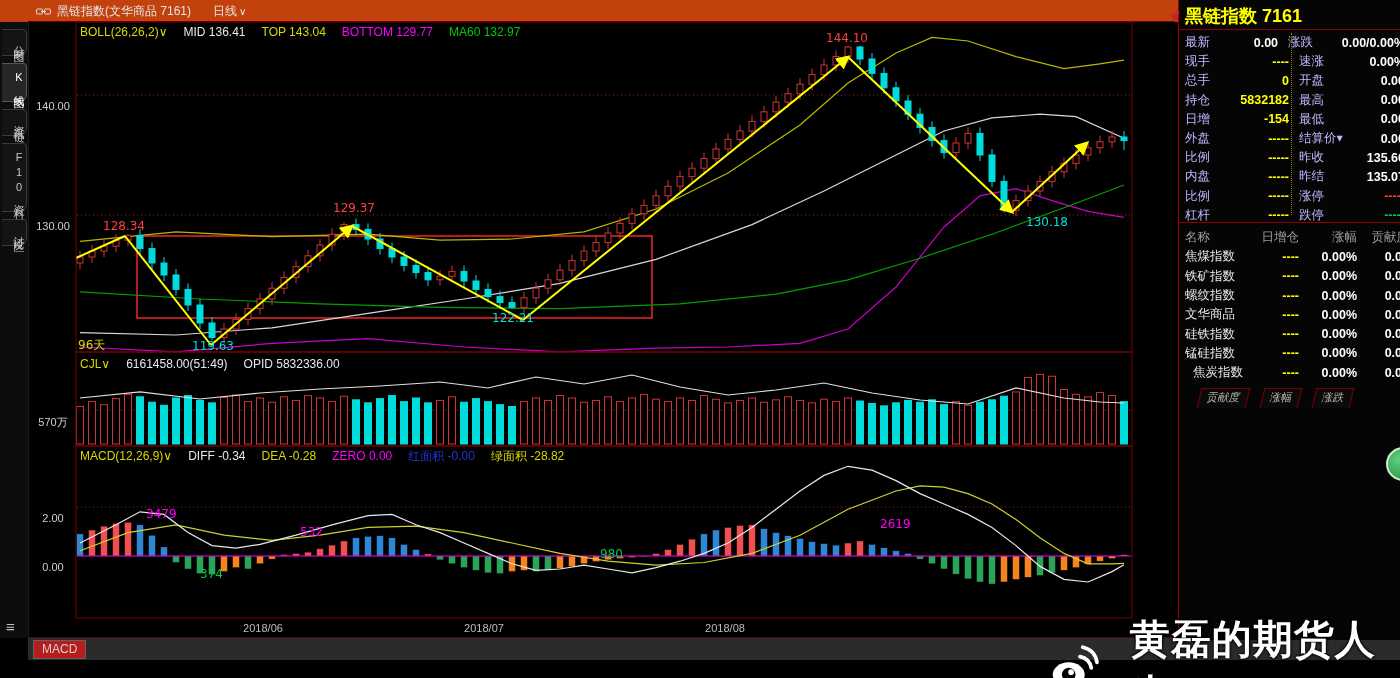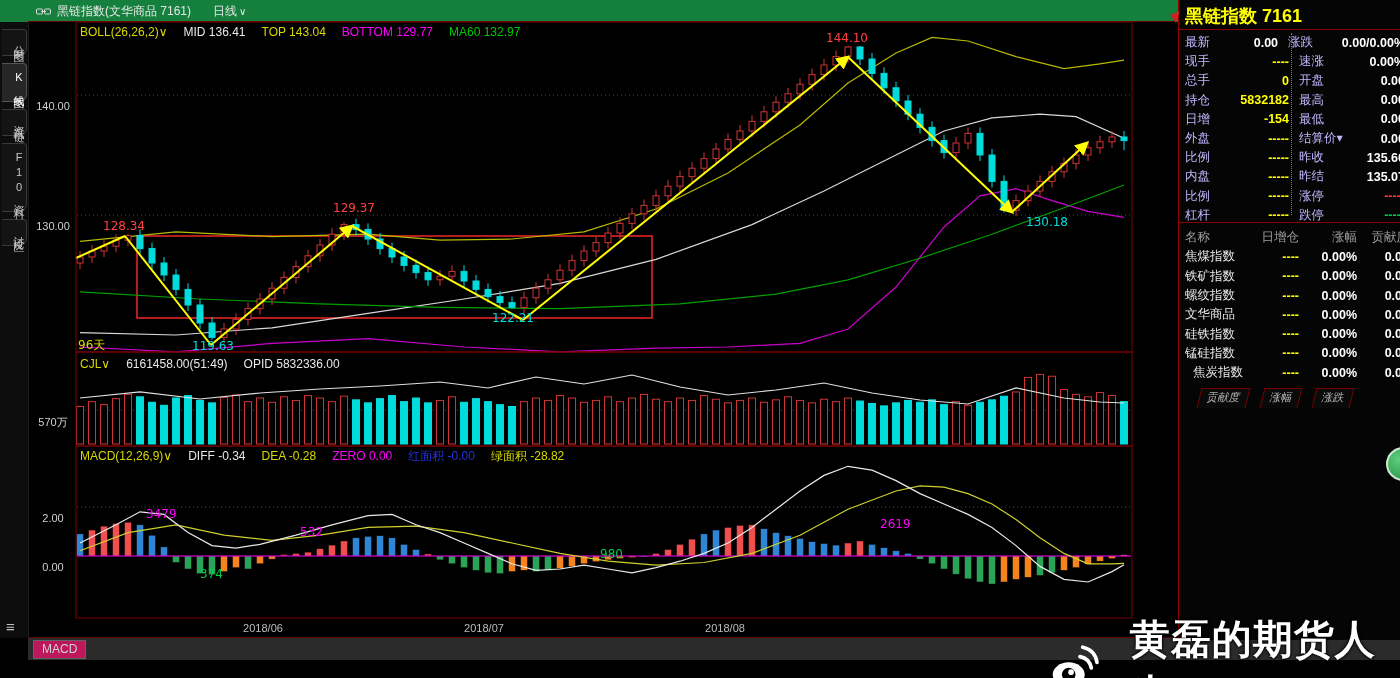--- a/index.html
+++ b/index.html
@@ -4,21 +4,21 @@
 <style>
   html,body{margin:0;padding:0;background:#000;}
   #root{position:relative;width:1400px;height:678px;background:#000;overflow:hidden;
         font-family:"Liberation Sans","DejaVu Sans",sans-serif;}
   .abs{position:absolute;}
   .lblrow{position:absolute;font-size:12px;white-space:nowrap;}
   .lblrow span{margin-right:16px;}
   .axlab{position:absolute;color:#cfcfcf;font-size:11px;text-align:center;width:38px;margin-top:12px;}
   .xt{position:absolute;color:#bdbdbd;font-size:11px;transform:translateX(-50%);}
   
-  #topbar{position:absolute;left:0;top:0;width:1178px;height:22px;background:#15803d;color:#e6e6e6;
+  #topbar{position:absolute;left:0;top:0;width:1178px;height:22px;background:#c2410c;color:#e6e6e6;
           font-size:12px;display:flex;align-items:center;}
   
   #sidebar{position:absolute;left:0;top:22px;width:28px;height:616px;background:#0d0d0d;border-right:1px solid #1c1c1c;}
   .vtab{width:24px;margin:7px 1px 0 2px;padding:7px 0 9px 0;border:1px solid #3a3a3a;border-left:none;
         border-radius:0 4px 8px 0;color:#c8c8c8;font-size:11px;background:#141414;
         writing-mode:vertical-rl;text-orientation:upright;letter-spacing:3px;text-align:center;cursor:pointer;}
   .vtab.active{background:#262626;color:#ffffff;border-color:#555;}
   #burger{position:absolute;left:6px;top:618px;color:#c0c0c0;font-size:15px;cursor:pointer;}
   
   #qpanel{position:absolute;left:1178px;top:0;width:222px;height:640px;background:#050505;
@@ -34,21 +34,21 @@
   #ctable{position:absolute;left:0;top:228px;width:236px;font-size:12.5px;}
   .trow{display:grid;grid-template-columns:72px 48px 58px 52px;height:19.3px;align-items:center;}
   .trow .c1{color:#e8e8e8;padding-left:6px;}
   .trow .c2,.trow .c3,.trow .c4{text-align:right;font-weight:bold;}
   .trow.head span{color:#9f9f9f;font-weight:normal;}
   #minitabs{position:absolute;left:20px;top:388px;display:flex;gap:14px;}
   .mtab{border:1px solid #7a0000;border-bottom:none;color:#b5b5b5;font-size:11px;padding:1px 7px 3px 7px;
         transform:skewX(-14deg);background:#0a0a0a;cursor:pointer;}
   
   #macdrow{position:absolute;left:28px;top:638px;width:1372px;height:22px;background:#2b2b2b;}
-  #macdbtn{position:absolute;left:5px;top:2px;padding:1px 8px 2px 8px;background:#be185d;border:1px solid #636363;
+  #macdbtn{position:absolute;left:5px;top:2px;padding:1px 8px 2px 8px;background:#b91c1c;border:1px solid #636363;
            color:#d2d2d2;font-size:12px;cursor:pointer;}
   #taskbar{position:absolute;left:0;top:660px;width:1400px;height:18px;background:#3c3c3c;display:flex;align-items:center;}
   #tbdark{position:absolute;left:0;top:0;width:64px;height:18px;background:#262626;}
   .btab{font-size:12px;padding:1px 10px 2px 10px;cursor:pointer;}
   .btab.active{background:#e2e2e2;color:#141414;}
   .btab.plain{color:#b2b2b2;}
   #addboard{color:#b2b2b2;font-size:14px;margin-left:6px;cursor:pointer;}
   #forum{position:absolute;right:14px;top:1px;display:flex;align-items:center;gap:4px;color:#d8d8d8;font-size:12px;cursor:pointer;}
   .slash{color:#e8e8e8;font-size:13px;margin-right:2px;}
   

